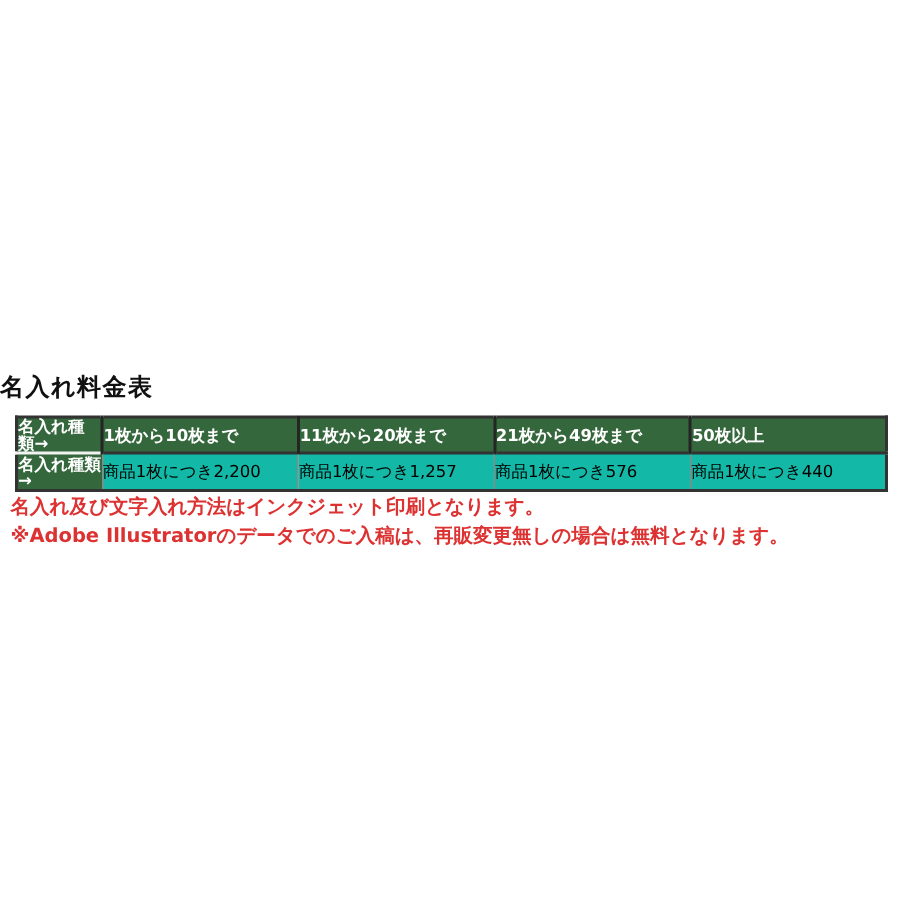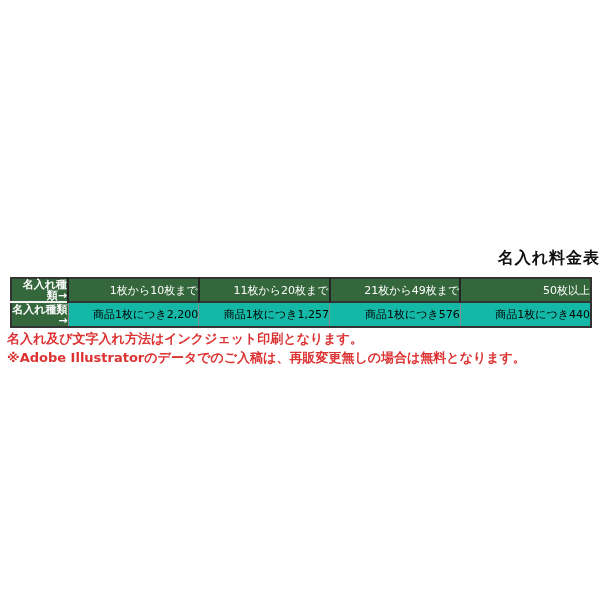--- a/index.html
+++ b/index.html
@@ -8,34 +8,34 @@
     --border-dark:#333333;
   }
   html,body{margin:0;padding:0;background:#fff;}
   body{
     width:600px;height:600px;position:relative;
     font-family:"DejaVu Sans","Liberation Sans",sans-serif;
   }
   .page{position:relative;width:600px;height:600px;background:#ffffff;}
   .title{
     position:absolute;top:248px;left:0;width:100%;
-    text-align:right;font-size:16px;font-weight:bold;color:#111;
+    text-align:left;font-size:16px;font-weight:bold;color:#111;
     letter-spacing:1px;
   }
   table.price-table{
     position:absolute;top:277px;left:10px;width:582px;
     border-collapse:collapse;table-layout:fixed;
     border:2px solid var(--border-dark);
   }
   table.price-table th, table.price-table td{
-    padding:0;height:21px;text-align:right;vertical-align:middle;
+    padding:0;height:21px;text-align:left;vertical-align:middle;
     font-size:11px;line-height:1;
   }
   th.col-head{
-    background:var(--green);color:#ffffff;font-weight:normal;
+    background:var(--green);color:#ffffff;font-weight:bold;
     border-left:2px solid #252525;
   }
   th.row-label{
     background:var(--green);color:#ffffff;font-weight:bold;
   }
   tr.body-row th.row-label{border-top:2px solid #f2f2f2;}
   tr.body-row td.price-cell{
     background:#14b8a6;color:#000;font-weight:normal;
     border-top:2px solid var(--border-dark);
     border-left:1px solid #8a8a8a;

